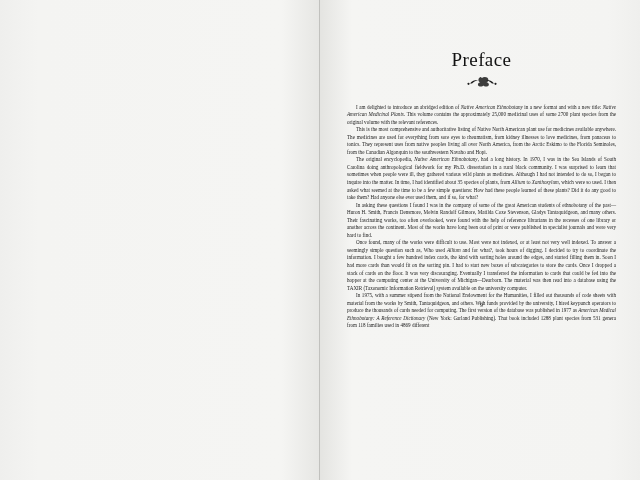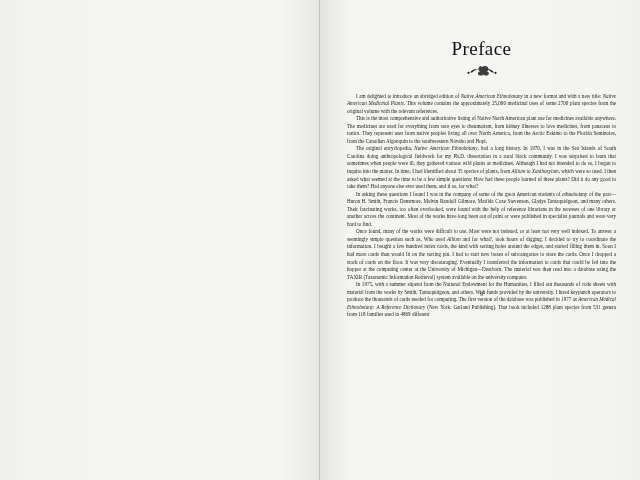--- a/index.html
+++ b/index.html
@@ -45,21 +45,21 @@
     position: absolute;
     left: 27px;
     right: 24px;
     top: 38px;
   }
   .chapter-title {
     text-align: center;
     font-size: 19px;
     letter-spacing: 0.4px;
     color: #111;
-    margin: 0 0 2px 0;
+    margin: 11px 0 2px 0;
     font-weight: normal;
     font-family: "Liberation Serif", serif;
   }
   .ornament {
     text-align: center;
     font-size: 13px;
     color: #1b1b1b;
     line-height: 13px;
     margin-bottom: 16px;
     letter-spacing: -1px;

